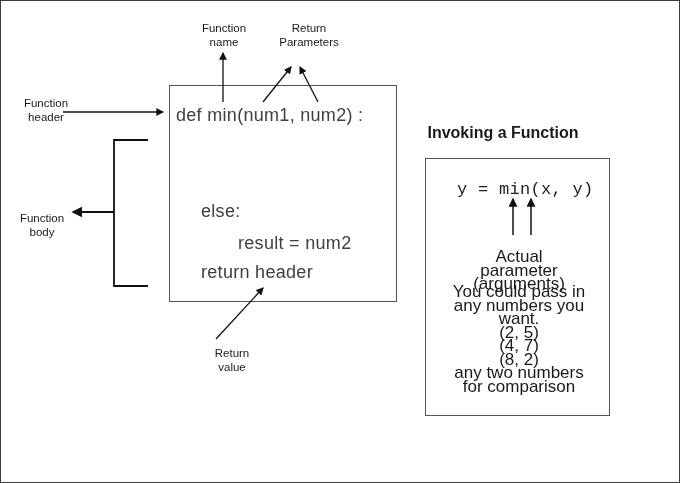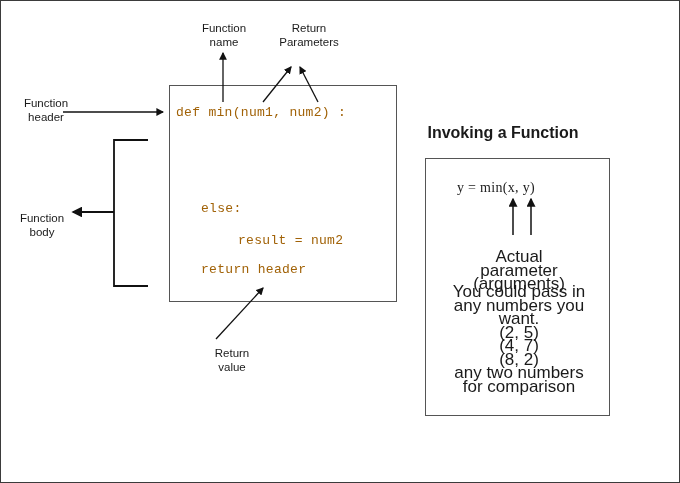--- a/index.html
+++ b/index.html
@@ -31,30 +31,30 @@
     font-size: 16px;
   }
   .code-box {
     position: absolute;
     border: 1px solid #555555;
     background: #ffffff;
     box-sizing: border-box;
   }
   .code-line {
     position: absolute;
-    font-family: Liberation Mono, monospace;
-    font-size: 13px;
-    color: #a16207;
+    font-family: Liberation Sans, sans-serif;
+    font-size: 18px;
+    color: #404040;
     white-space: pre;
     letter-spacing: 0.3px;
   }
   .call-line {
     position: absolute;
-    font-family: Liberation Serif, serif;
-    font-size: 14px;
+    font-family: Liberation Mono, monospace;
+    font-size: 17px;
     color: #222222;
     white-space: pre;
     letter-spacing: 0.3px;
     text-align: right;
   }
   .note {
     position: absolute;
     font-family: "Liberation Sans", sans-serif;
     font-size: 17px;
     line-height: 13.5px;

